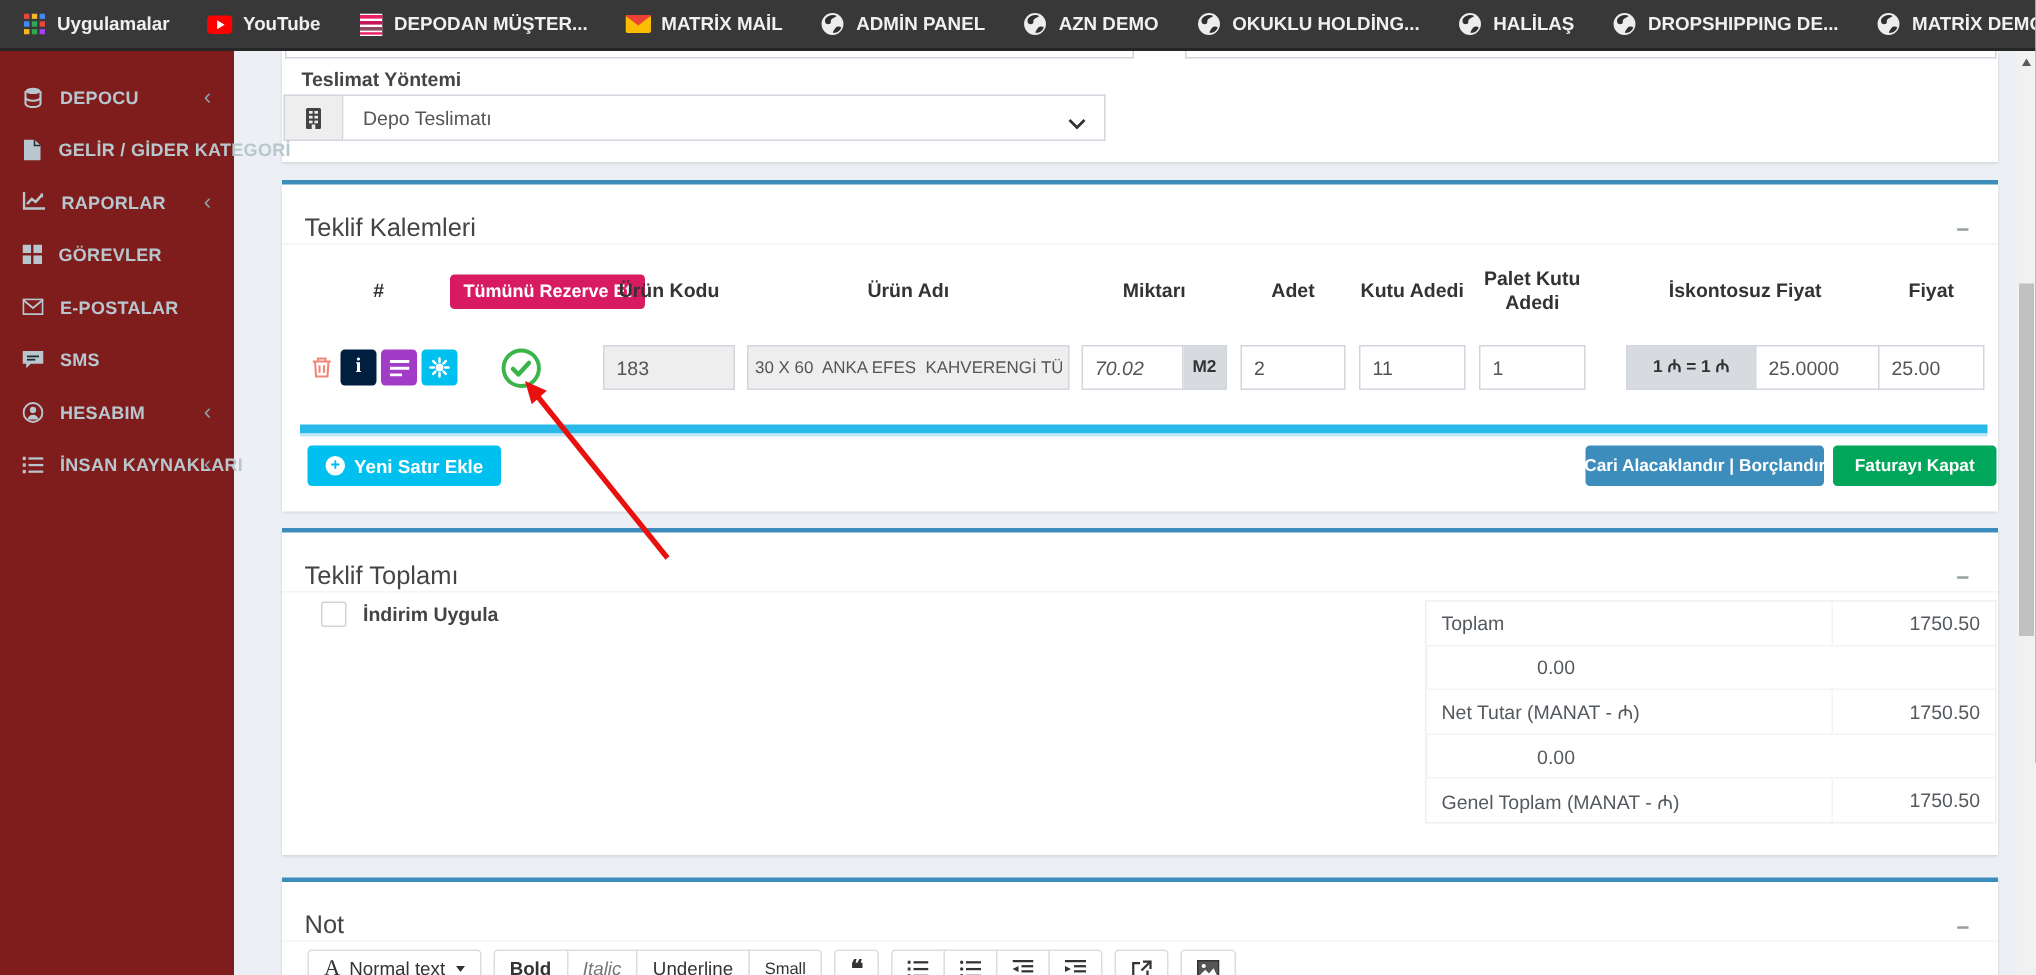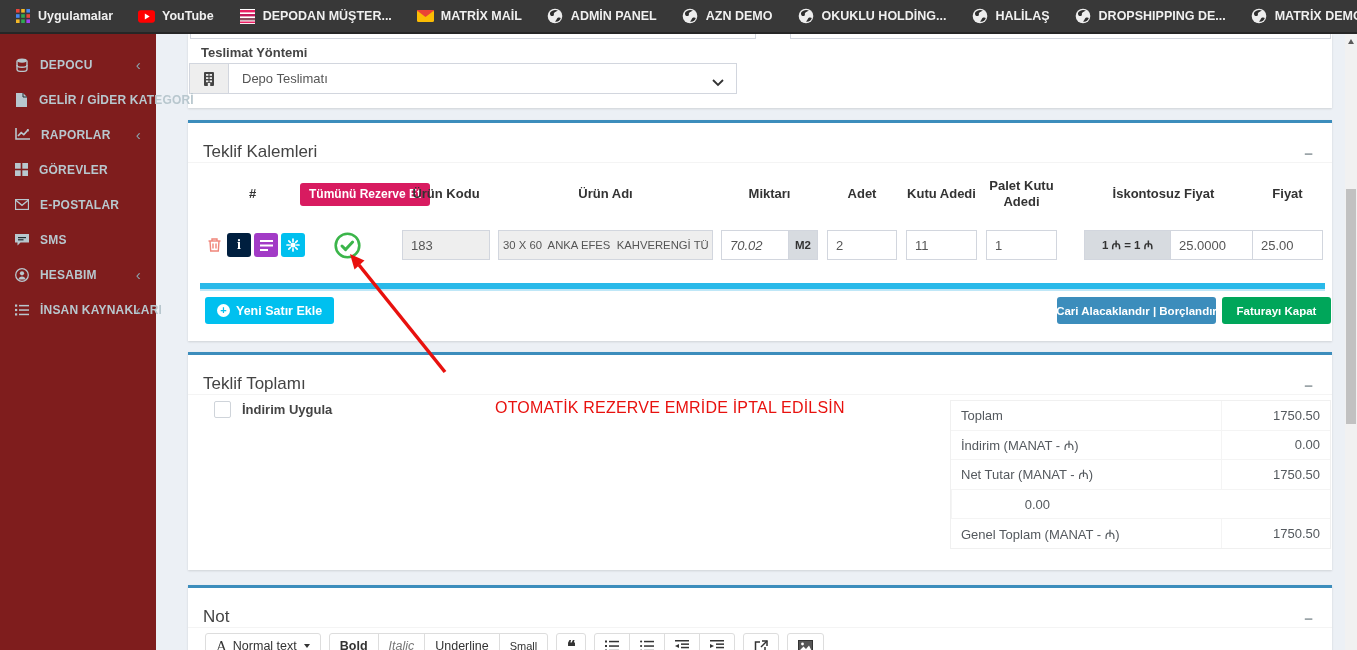--- a/index.html
+++ b/index.html
@@ -406,28 +406,26 @@
 
     <div class="panel bordered p-totals">
       <div class="pheader">
         <span class="ptitle">Teklif Toplamı</span>
         <span class="collapse">−</span>
       </div>
       <div class="chkrow">
         <span class="chkbox"></span>
         <span class="chklabel">İndirim Uygula</span>
       </div>
-      <div class="annot">OTOMATİK REZERVE EMRİDE İPTAL EDİLSİN</div>
       <div class="tottable">
         <div class="totrow">
           <span class="totlabel">Toplam</span>
           <span class="totval">1750.50</span>
         </div>
         <div class="totrow">
-          <span class="totlabel">İndirim (MANAT - ₼)</span>
           <span class="totval">0.00</span>
         </div>
         <div class="totrow">
           <span class="totlabel">Net Tutar (MANAT - ₼)</span>
           <span class="totval">1750.50</span>
         </div>
         <div class="totrow">
           <span class="totval">0.00</span>
         </div>
         <div class="totrow">

